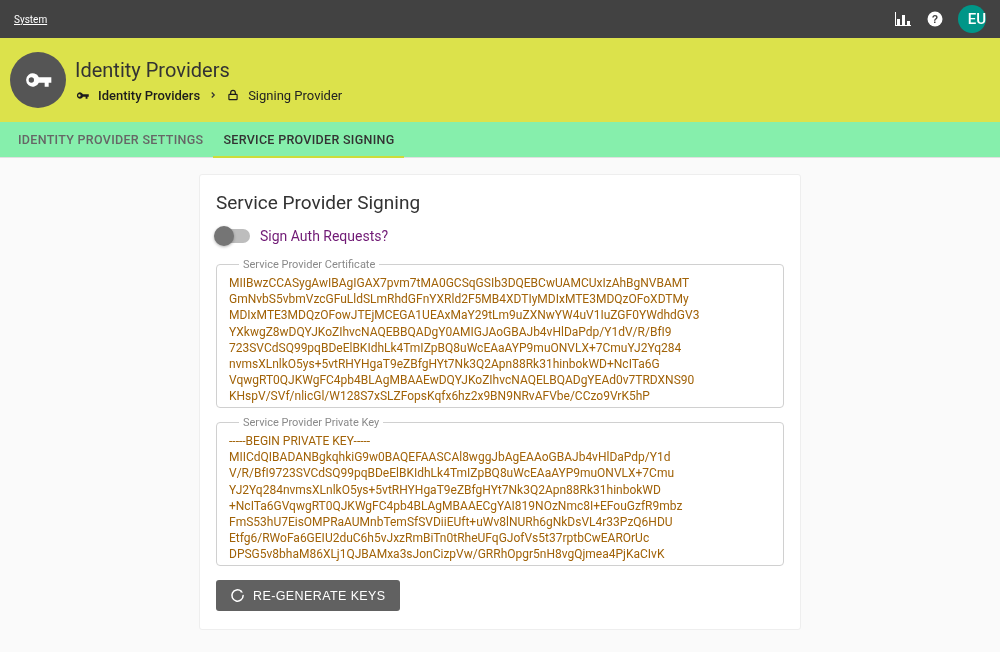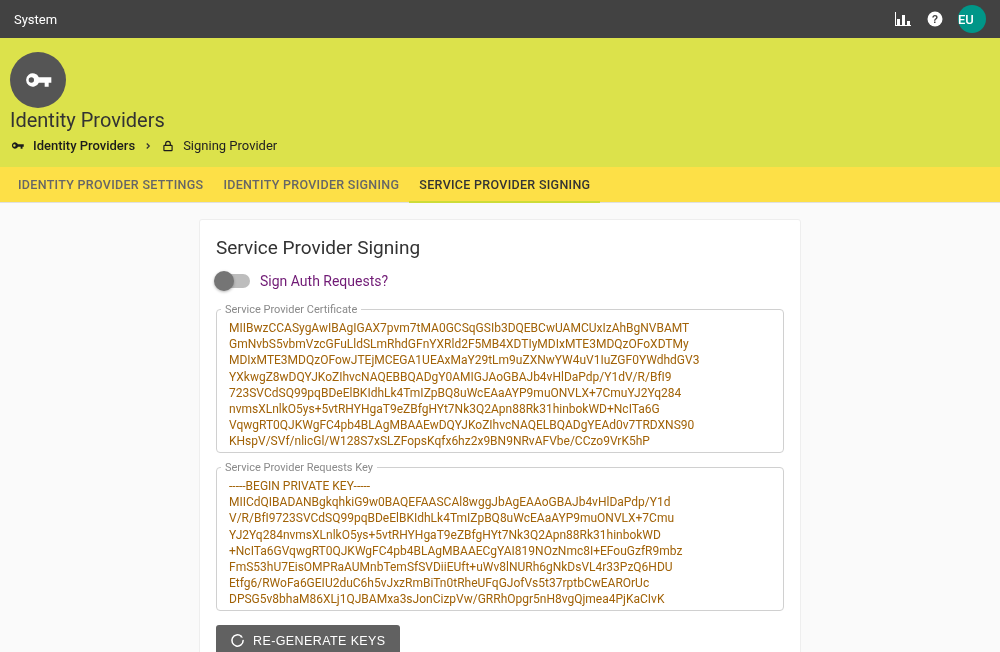--- a/index.html
+++ b/index.html
@@ -13,49 +13,49 @@
   }
   
   .topbar {
     height: 38px;
     background: #424242;
     display: flex;
     align-items: center;
     padding: 0 14px;
     color: #fff;
   }
-  .topbar-title { font-size: 13px; font-weight: 400; }
+  .topbar-title { font-size: 10px; font-weight: 400; text-decoration: underline; }
   .topbar-spacer { flex: 1; }
   .topbar-icon {
     width: 26px; height: 26px;
     display: flex; align-items: center; justify-content: center;
     margin-left: 6px;
     color: #fff;
   }
   .chart-icon-box {
     width:16px; height:14px;
     display:flex; align-items:flex-end; gap:2px;
     border-left:1.5px solid #fff; border-bottom:1.5px solid #fff;
     padding-left:1px;
   }
   .chart-icon-box span { width:3px; background:#fff; display:block; }
   .avatar {
     width: 28px; height: 28px; border-radius: 50%;
     background: #009688;
-    display: flex; align-items: center; justify-content: flex-start;
-    font-size: 13px; font-weight: 500; color: #fff;
+    display: flex; align-items: center; justify-content: flex-end;
+    font-size: 15px; font-weight: 500; color: #fff;
     margin-left: 10px;
   }
   
   .headerband {
     background: #dce24b;
     display: flex;
+    align-items: center;
     padding: 14px 18px 14px 10px;
-    gap: 0;
-    flex-direction: column;
+    gap: 9px;
   }
   .big-circle-icon {
     width: 56px; height: 56px; border-radius: 50%;
     background: #555;
     display: flex; align-items: center; justify-content: center;
     color: #fff;
   }
   .header-texts { display:flex; flex-direction:column; gap:6px; }
   .page-title { font-size: 20px; font-weight: 400; color: #333; }
   .breadcrumb {
@@ -63,21 +63,21 @@
     font-size: 13px; color: #222;
   }
   .breadcrumb svg { }
   .bc-link { font-weight: 500; color:#1c1c1c; }
   .bc-sep { color:#3a3a3a; font-size: 13px; }
   .bc-current { color:#222; }
   
   .tabs {
     display: flex;
     border-bottom: 1px solid #e0e0e0;
-    background: #fde047;
+    background: #86efac;
     padding: 0 8px;
     height: 36px;
   }
   .tab {
     font-size: 12.5px;
     letter-spacing: 0.3px;
     color: #666;
     text-transform: uppercase;
     padding: 0 10px;
     height: 36px;
@@ -125,21 +125,21 @@
   .toggle-label { font-size: 14px; color:#701a75; }
   
   .field {
     position: relative;
     border: 1px solid #d0d0d0;
     border-radius: 4px;
     margin-bottom: 14px;
   }
   .field-label {
     position:absolute;
-    top:-7px; left:4px;
+    top:-7px; left:22px;
     background:#fff;
     padding: 0 4px;
     font-size: 11px;
     color:#8a8a8a;
   }
   .field textarea {
     width:100%;
     border:none;
     resize:none;
     padding: 10px 12px;
@@ -217,21 +217,20 @@
             <path d="M8 11V8a4 4 0 0 1 8 0v3"></path>
           </svg>
       </span>
       <span class="bc-current">Signing Provider</span>
     </div>
   </div>
 </div>
 
 <div class="tabs">
   <div class="tab">IDENTITY PROVIDER SETTINGS</div>
-  <div class="tab">IDENTITY PROVIDER SIGNING</div>
   <div class="tab active">SERVICE PROVIDER SIGNING</div>
 </div>
 
 <div class="main-wrap">
   <div class="card">
     <div class="section-heading">Service Provider Signing</div>
 
     <div class="toggle-row">
       <div class="switch">
         <div class="knob"></div>
@@ -248,21 +247,21 @@
 723SVCdSQ99pqBDeElBKIdhLk4TmIZpBQ8uWcEAaAYP9muONVLX+7CmuYJ2Yq284
 nvmsXLnlkO5ys+5vtRHYHgaT9eZBfgHYt7Nk3Q2Apn88Rk31hinbokWD+NcITa6G
 VqwgRT0QJKWgFC4pb4BLAgMBAAEwDQYJKoZIhvcNAQELBQADgYEAd0v7TRDXNS90
 KHspV/SVf/nlicGl/W128S7xSLZFopsKqfx6hz2x9BN9NRvAFVbe/CCzo9VrK5hP
 uWGVtjHpHM8QbUE1ORhpiusmHxSY6r3lwzLQR/WP66IERwRzzLCdGx54OkVvWcDv
 cXDe9cjdY8JyhJK01IfpX9VPLgBKqJo=
 -----END CERTIFICATE-----</textarea>
     </div>
 
     <div class="field key">
-      <span class="field-label">Service Provider Requests Key</span>
+      <span class="field-label">Service Provider Private Key</span>
       <textarea spellcheck="false" style="">-----BEGIN PRIVATE KEY-----
 MIICdQIBADANBgkqhkiG9w0BAQEFAASCAl8wggJbAgEAAoGBAJb4vHlDaPdp/Y1d
 V/R/BfI9723SVCdSQ99pqBDeElBKIdhLk4TmIZpBQ8uWcEAaAYP9muONVLX+7Cmu
 YJ2Yq284nvmsXLnlkO5ys+5vtRHYHgaT9eZBfgHYt7Nk3Q2Apn88Rk31hinbokWD
 +NcITa6GVqwgRT0QJKWgFC4pb4BLAgMBAAECgYAI819NOzNmc8I+EFouGzfR9mbz
 FmS53hU7EisOMPRaAUMnbTemSfSVDiiEUft+uWv8lNURh6gNkDsVL4r33PzQ6HDU
 Etfg6/RWoFa6GEIU2duC6h5vJxzRmBiTn0tRheUFqGJofVs5t37rptbCwEAROrUc
 DPSG5v8bhaM86XLj1QJBAMxa3sJonCizpVw/GRRhOpgr5nH8vgQjmea4PjKaCIvK
 JFPRedYGzRpv4UYfxxOmUS5pvNWqHxUzUdUuDM6uWaUCQQC9ICFkcFOku6U3tJ2N
 Y6VxqnTi7itVTfkQIzY3xGYGg+ZUNWOBp0jPQSPrdpcaABTZzCOzECPXsWqr+zXm</textarea>

